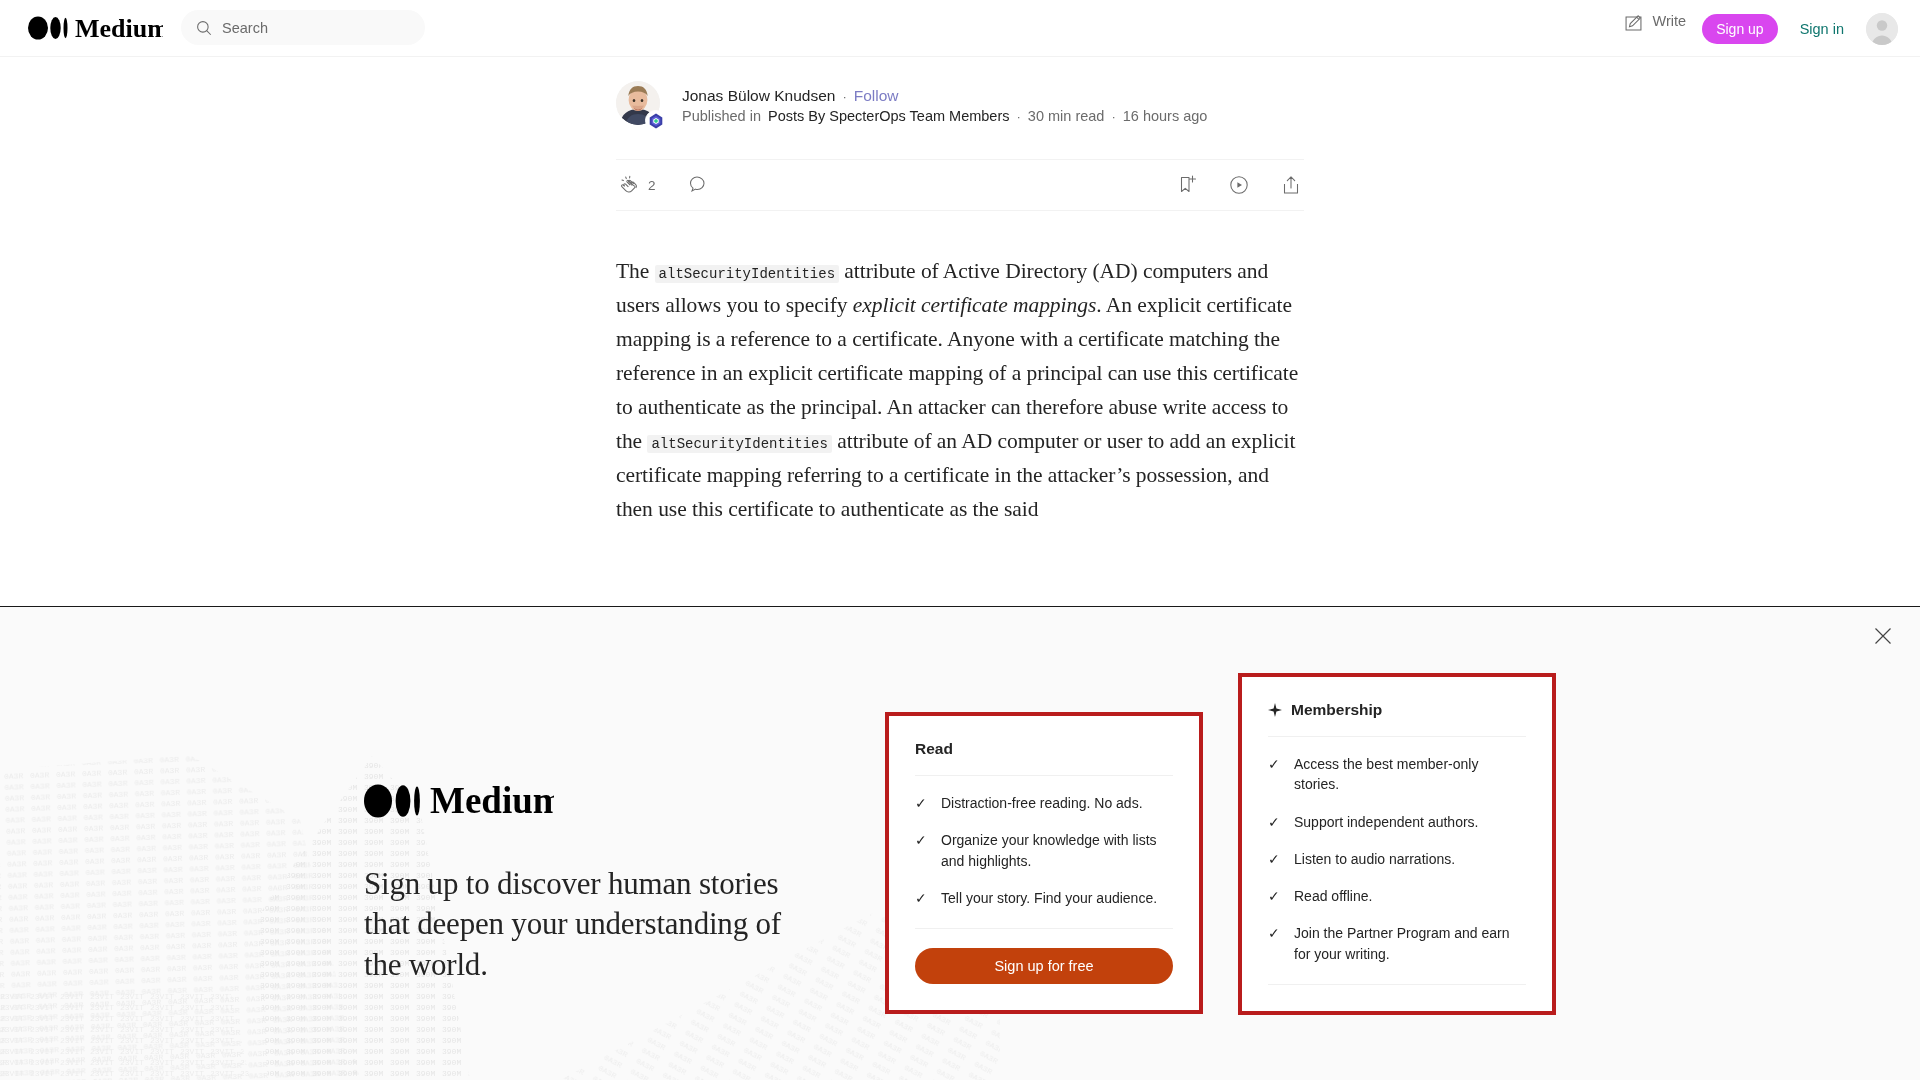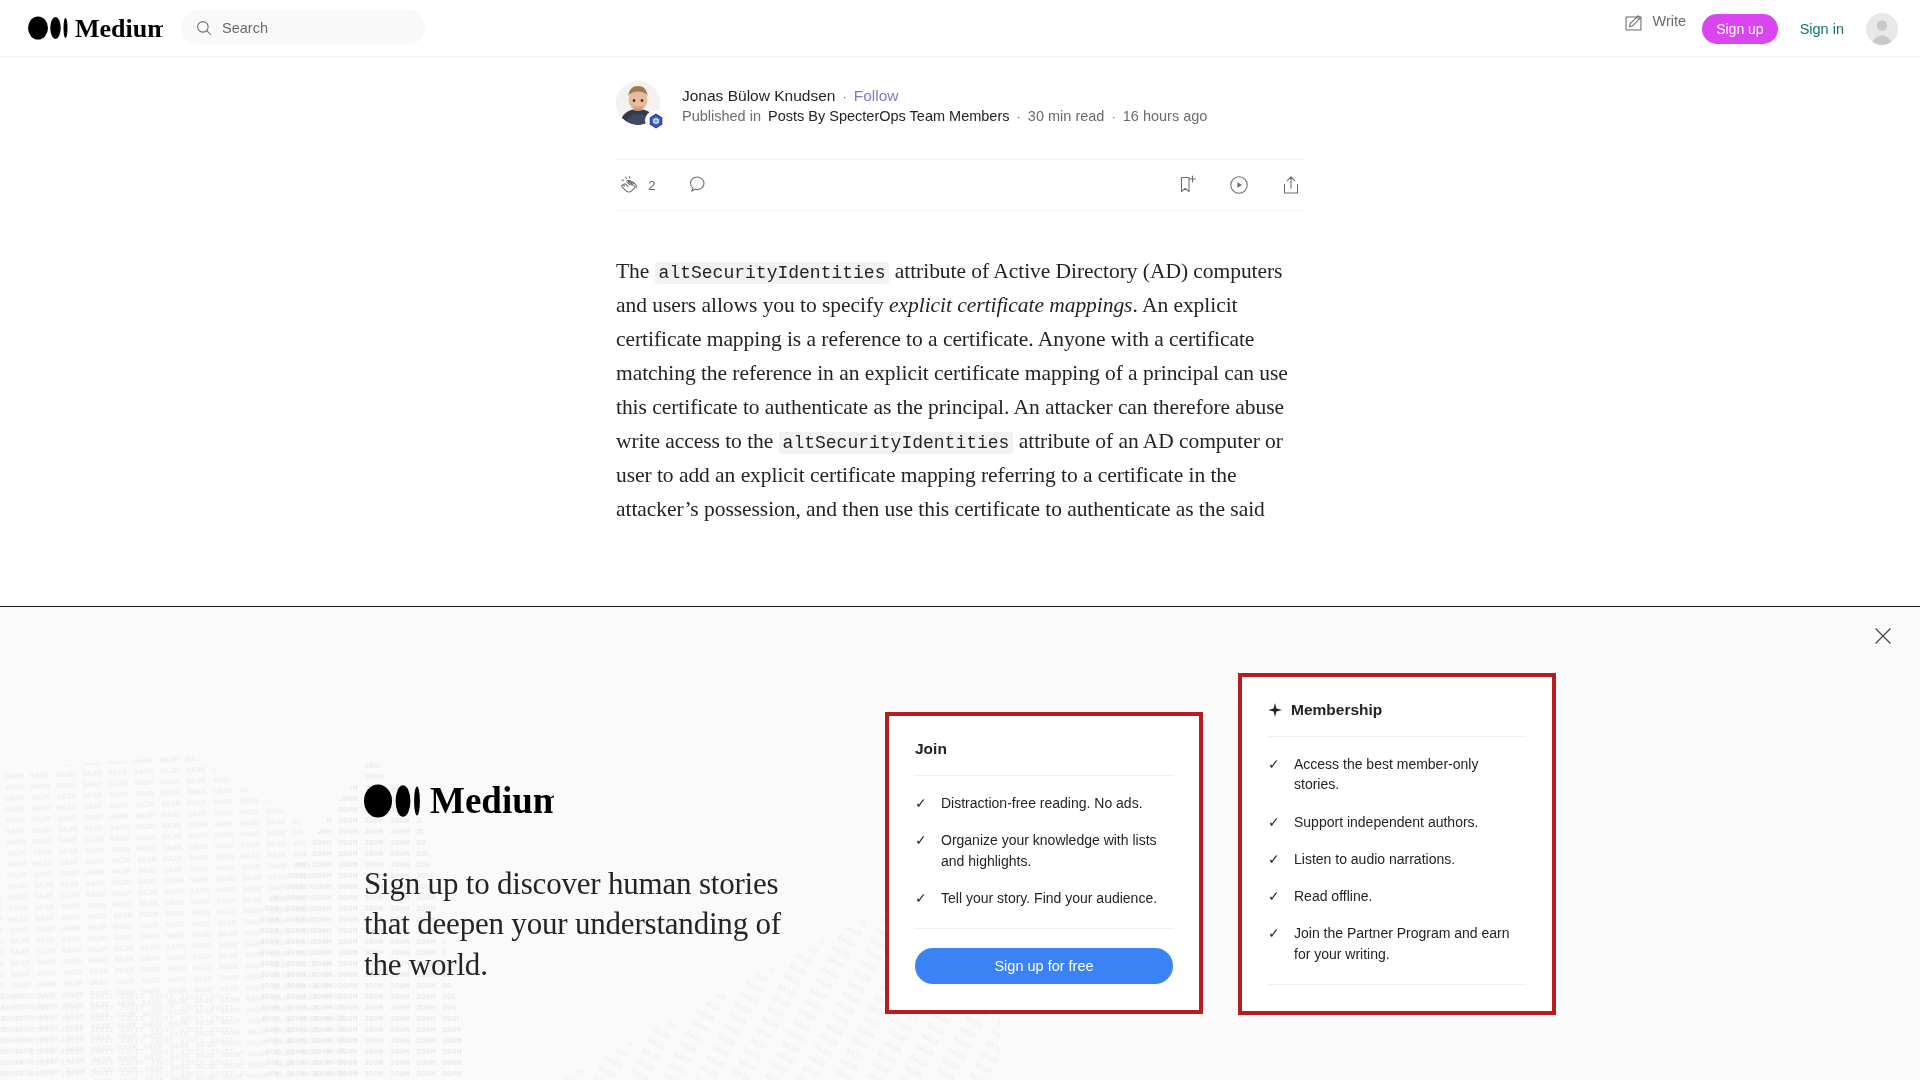--- a/index.html
+++ b/index.html
@@ -151,21 +151,21 @@
     margin-top: 44px;
     font-family: "Liberation Serif", serif;
     font-size: 21.5px;
     line-height: 1.58;
     color: #242424;
     letter-spacing: -0.05px;
   }
   code.inline {
     font-family: "Liberation Mono", monospace;
     background: #f2f2f2;
-    font-size: 18px;
+    font-size: 14px;
     padding: 1px 4px;
     border-radius: 2px;
     letter-spacing: 0;
   }
   em { font-style: italic; }
 
   
   .banner {
     position: absolute; left: 0; bottom: 0;
     width: 1920px; height: 474px;
@@ -220,21 +220,21 @@
   .plan-list { list-style: none; margin: 0; padding: 0; }
   .plan-list li {
     display: flex; align-items: flex-start; gap: 14px;
     font-size: 14px; color: #242424; line-height: 1.45;
     margin-bottom: 17px;
   }
   .plan-list li:last-child { margin-bottom: 0; }
   .check { flex: 0 0 auto; width: 12px; color: #242424; font-size: 14px; line-height: 1.45; }
   .plan-cta {
     display: block; width: 100%;
-    background: #3b82f6; color: #fff;
+    background: #c2410c; color: #fff;
     border: none; border-radius: 99px;
     height: 36px; font-size: 14.5px;
     cursor: pointer; margin-top: 19px;
     font-family: "Liberation Sans", sans-serif;
   }
   .sparkle { width: 14px; height: 14px; display:block; }
 </style>
 </head>
 <body>
 
@@ -438,21 +438,21 @@
             <ellipse cx="39" cy="19" rx="7.4" ry="15.8" fill="#000"></ellipse>
             <ellipse cx="53" cy="19" rx="2.9" ry="14.5" fill="#000"></ellipse>
             <text x="66" y="31" font-family="'Liberation Serif',serif" font-size="37" font-weight="bold" fill="#000">Medium</text>
           </svg>
         </div>
         <h2 class="banner-headline">Sign up to discover human stories that deepen your understanding of the world.</h2>
       </div>
 
       <div class="plan-card card-free">
         <div class="plan-title">
-          <span>Join</span>
+          <span>Read</span>
         </div>
         <div class="plan-divider"></div>
         <ul class="plan-list">
           <li>
             <span class="check">✓</span>
             <span>Distraction-free reading. No ads.</span>
           </li>
           <li>
             <span class="check">✓</span>
             <span>Organize your knowledge with lists and highlights.</span>

